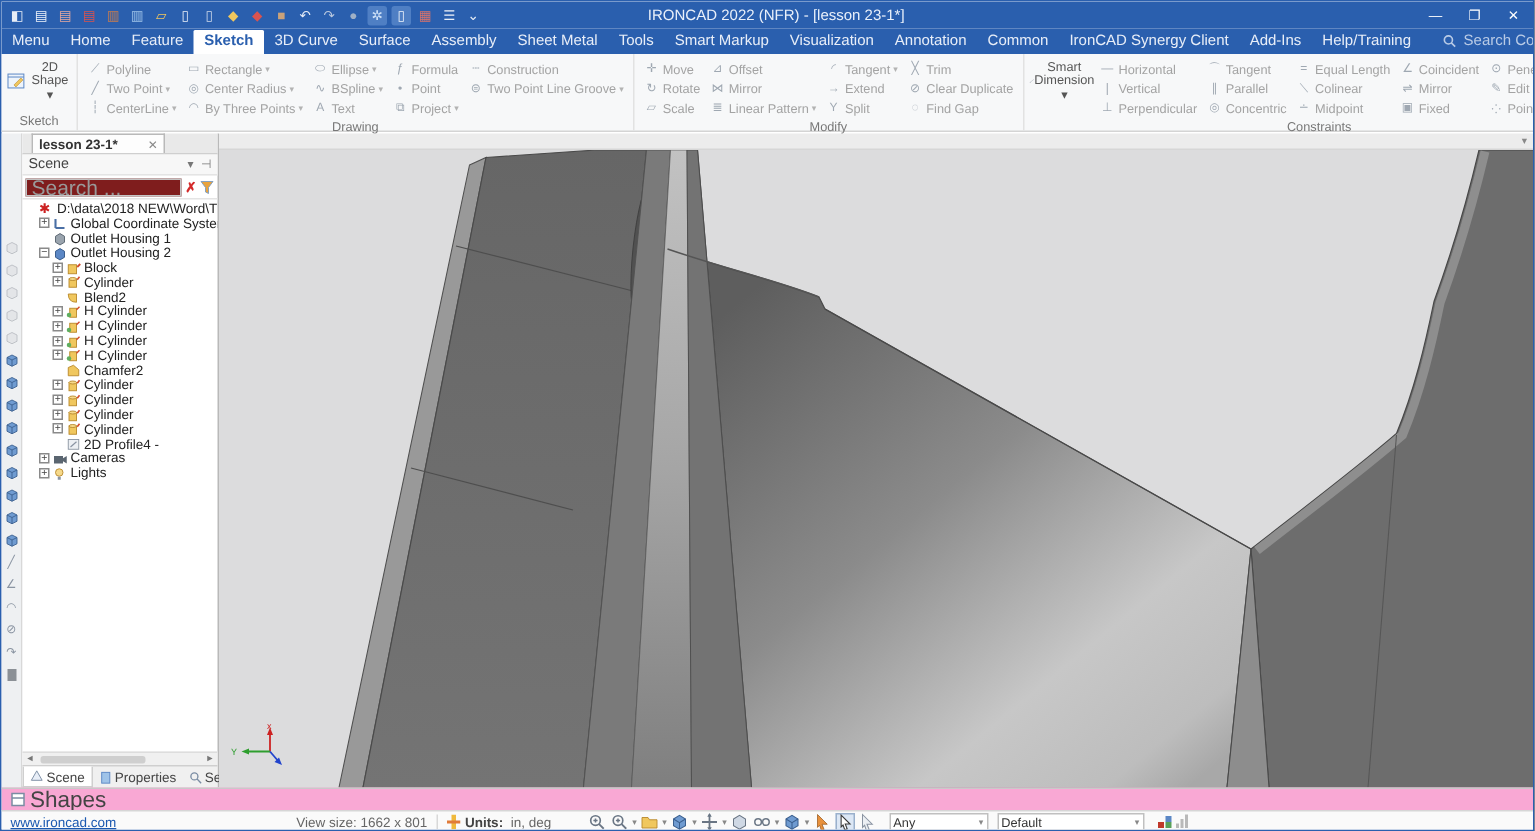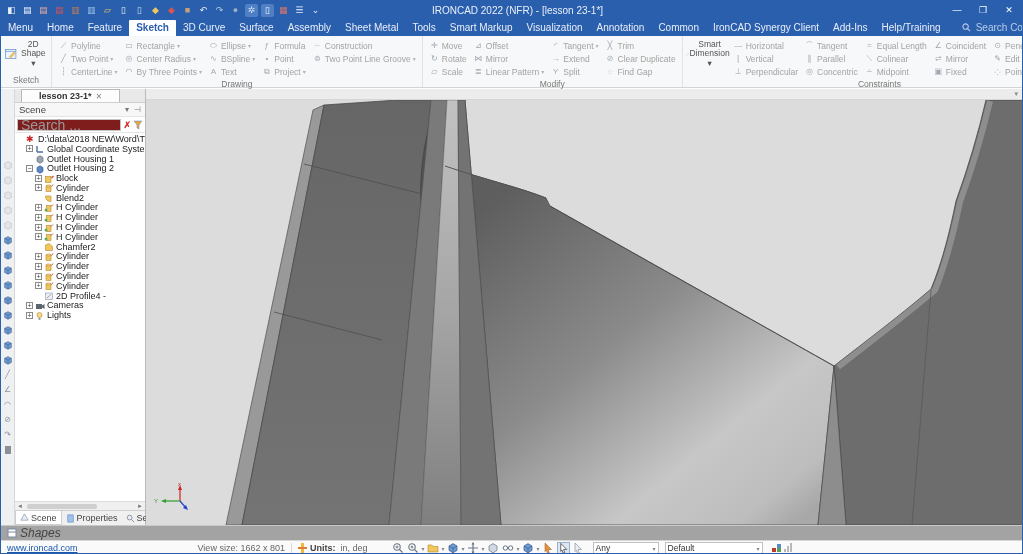--- a/index.html
+++ b/index.html
@@ -30,21 +30,21 @@
   .rcol{display:flex;flex-direction:column;margin:0 2px;}
   .ritem{display:flex;align-items:center;height:13px;font-size:8.5px;color:#a3a3a3;white-space:nowrap;padding:0 1px;}
   .ritem .ric{width:11px;color:#9fa8b2;font-size:8px;text-align:center;margin-right:2px;flex:0 0 11px;}
   .dd{font-size:6px;color:#b3b3b3;margin-left:2px;}
   .rfiller{flex:1;}
   
   .appstrip{position:absolute;left:0;top:88px;width:14px;height:436px;background:#eef0f2;border-right:1px solid #d8d8d8;display:flex;flex-direction:column;align-items:center;padding-top:70px;gap:4px;}
   .astool{width:11px;height:11px;display:flex;align-items:center;justify-content:center;font-size:8px;}
   .leftpanel{position:absolute;left:14px;top:88px;width:131px;height:436px;background:#fff;border-right:1px solid #b9b9b9;display:flex;flex-direction:column;}
   .doctabrow{height:14px;background:#e9e9e9;border-bottom:1px solid #cfcfcf;display:flex;align-items:flex-end;padding-left:6px;}
-  .doctab{background:#fdfdfd;border:1px solid #b9b9b9;border-bottom:none;height:13px;display:flex;align-items:center;padding:0 17px;font-size:9px;font-weight:bold;color:#333;gap:4px;}
+  .doctab{background:#fdfdfd;border:1px solid #b9b9b9;border-bottom:none;height:13px;display:flex;align-items:center;padding:0 4px;font-size:9px;font-weight:bold;color:#333;gap:20px;}
   .doctab .x{color:#888;font-weight:normal;font-size:8px;}
   .scenehdr{height:14px;display:flex;align-items:center;padding:0 4px;font-size:9.5px;color:#444;border-bottom:1px solid #e4e4e4;background:#f7f7f7;}
   .scenehdr .sp{margin-left:auto;display:flex;gap:5px;color:#777;font-size:8px;}
   .searchrow{height:16px;display:flex;align-items:center;padding:1px 2px;gap:2px;border-bottom:1px solid #e4e4e4;}
   .searchbox{flex:1;height:12px;border:1px solid #c4c4c4;background:#7f1d1d;font-size:14px;color:#999;display:flex;align-items:center;padding-left:3px;}
   .redx{color:#d42a2a;font-weight:bold;font-size:9px;}
   .tree{flex:1;overflow:hidden;padding-top:1px;}
   .trow{display:flex;align-items:center;height:9.8px;font-size:9px;color:#222;white-space:nowrap;}
   .exp{width:7px;height:7px;border:1px solid #8a8a8a;background:#fff;font-size:7px;line-height:5px;text-align:center;color:#444;margin-right:2px;flex:0 0 7px;}
   .exp.none{border:none;background:transparent;}
@@ -53,21 +53,21 @@
   .hscroll .thumb{height:5px;background:#cfcfcf;flex:0 0 70px;margin:0 2px;border-radius:2px;}
   .paneltabs{height:15px;background:#f0f0f0;border-top:1px solid #cfcfcf;display:flex;align-items:stretch;font-size:9px;color:#444;}
   .ptab{display:flex;align-items:center;gap:2px;padding:0 4px;}
   .ptab.active{background:#fff;border:1px solid #cfcfcf;border-top:none;}
   
   .vstrip{position:absolute;left:145px;top:88px;width:878px;height:11px;background:#ececec;border-bottom:1px solid #d6d6d6;}
   .vstrip .vs-caret{position:absolute;right:6px;top:1px;font-size:7px;color:#888;}
   .viewport{position:absolute;left:145px;top:99px;width:878px;height:425px;background:#dcdcdd;}
   .triad{position:absolute;left:8px;bottom:12px;}
   
-  .shapesbar{position:absolute;left:0;top:524px;width:100%;height:15px;background:#a3a3a3;border-top:1px solid #c9c9c9;display:flex;align-items:center;gap:3px;padding-left:6px;font-size:12px;color:#444;font-style:italic;}
+  .shapesbar{position:absolute;left:0;top:524px;width:100%;height:15px;background:#f9a8d4;border-top:1px solid #c9c9c9;display:flex;align-items:center;gap:3px;padding-left:6px;font-size:15px;color:#444;}
   .statusbar{position:absolute;left:0;top:539px;width:100%;height:15px;background:#fafafa;border-top:1px solid #d6d6d6;display:flex;align-items:center;font-size:9px;color:#555;}
   .statusbar .link{color:#1a58b0;text-decoration:underline;margin-left:6px;}
   .ssep{width:1px;height:10px;background:#d8d8d8;margin:0 6px;}
   .sico{width:13px;height:12px;display:flex;align-items:center;justify-content:center;}
   .sico.boxed{border:1px solid #9ab0cc;background:#dce7f5;}
   .scombo{height:12px;border:1px solid #c0c0c0;background:#fff;display:flex;align-items:center;font-size:8.5px;color:#333;padding:0 2px;justify-content:space-between;}
   .scombo .ca{font-size:6px;color:#888;}
   .grip{display:flex;align-items:flex-end;gap:1px;margin:0 4px 2px 2px;}
   .grip i{width:2px;background:#b9b9b9;display:block;}
 </style>

